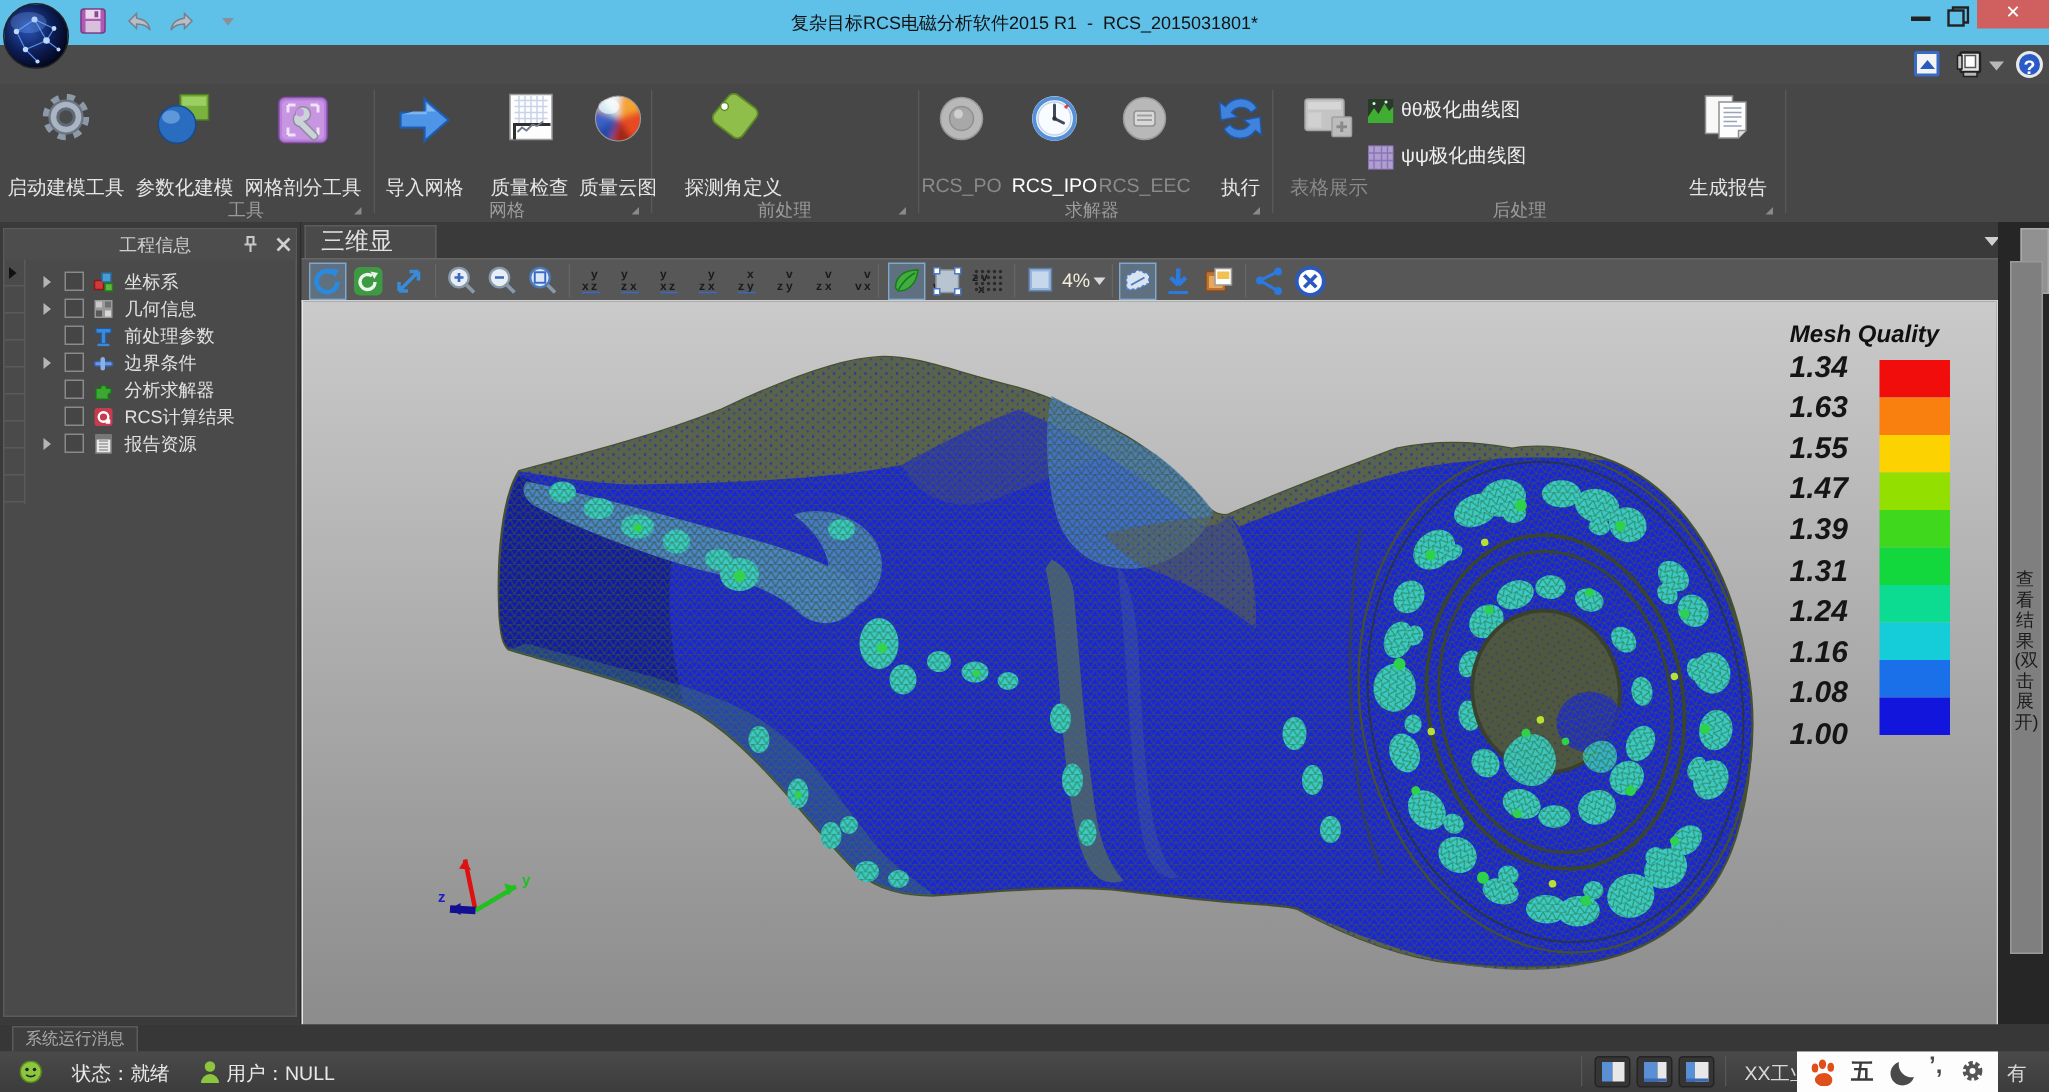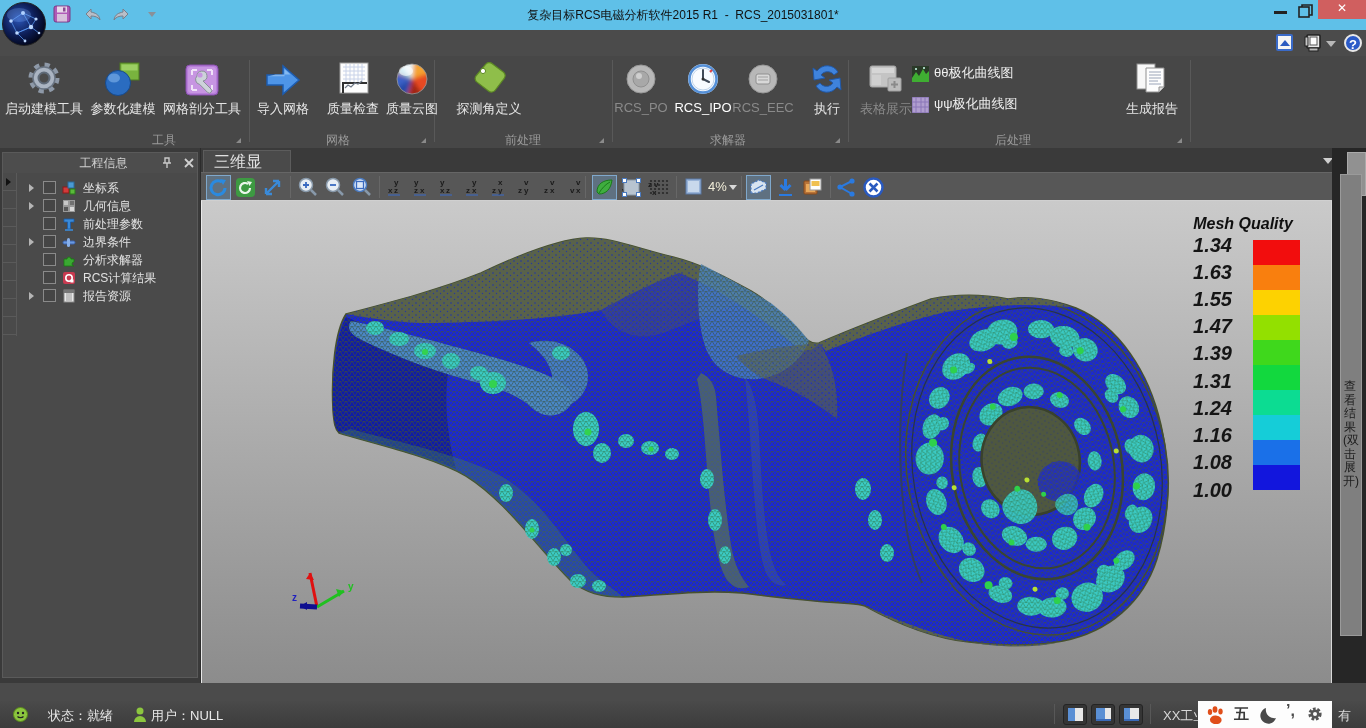--- a/index.html
+++ b/index.html
@@ -18,21 +18,21 @@
 #btn-close { left:1318px; width:48px; background:#d05f5f; color:#fff; text-align:center; line-height:17px; font-size:12px; }
 
 #menubar { left:0; top:30px; width:1366px; height:26px; background:#424242; }
 .menutab { position:absolute; top:0; height:26px; line-height:26px; font-size:13px; color:#c8c8c8; text-align:center; }
 .menutab.sel { background:#393939; color:#fff; }
 
 #ribbon { left:0; top:56px; width:1366px; height:92px; background:#474747; }
 .rsep { position:absolute; top:4px; width:1px; height:82px; background:#3c3c3c; border-right:1px solid #595959; }
 .rlabel { position:absolute; top:76px; height:14px; font-size:12px; color:#9b9b9b; text-align:center; }
 .rbtn { position:absolute; top:4px; width:72px; height:70px; text-align:center; }
-.rbtn .cap { position:absolute; top:40px; left:-8px; width:88px; font-size:13px; color:#e6e6e6; }
+.rbtn .cap { position:absolute; top:56px; left:-8px; width:88px; font-size:13px; color:#e6e6e6; }
 .rbtn.dis .cap { color:#8a8a8a; }
 .ricon { position:absolute; left:50%; top:2px; transform:translateX(-50%); width:36px; height:36px; }
 .corner { position:absolute; width:0; height:0; border-left:5px solid transparent; border-bottom:5px solid #8a8a8a; top:82px; }
 
 #leftpanel { left:0; top:148px; width:201px; height:535px; background:#3a3a3a; border-right:1px solid #2c2c2c; }
 #lp-inner { position:absolute; left:2px; top:4px; width:196px; height:526px; border:1px solid #5a5a5a; background:#4a4a4a; }
 #lp-head { position:absolute; left:0; top:0; width:100%; height:20px; background:#4d4d4d; color:#cfcfcf; font-size:12px; line-height:20px; padding-left:7px;text-align:center; }
 .tree-row { position:absolute; left:0; height:18px; width:100%; font-size:12px; color:#e2e2e2; line-height:18px; }
 .chk { position:absolute; left:40px; top:2px; width:13px; height:13px; border:1px solid #8a8a8a; background:#454545; }
 .arrow-r { position:absolute; left:26px; top:5px; width:0; height:0; border-top:4px solid transparent; border-bottom:4px solid transparent; border-left:5px solid #b5b5b5; }
@@ -789,20 +789,23 @@
     <div style="background:#1a70e8;"></div>
     <div style="background:#1216dd;"></div>
   </div>
 
   <div class="abs" id="rightstrip">
     <div id="rs-toptab"></div>
     <div id="rs-tab"></div>
     <div id="rs-text">查看结果(双击展开)</div>
   </div>
 
+  <div class="abs" id="msgbar">
+      <div id="msgtab">系统运行消息</div>
+    </div>
   <div class="abs" id="statusbar">
     <svg style="position:absolute;left:13px;top:6px;" width="15" height="15">
         <circle cx="7.5" cy="7.5" r="7" fill="#8cc63f" stroke="#5a8a1a"></circle>
         <circle cx="5" cy="6" r="1.2" fill="#222"></circle>
         <circle cx="10" cy="6" r="1.2" fill="#222"></circle>
         <path d="M4.5 9.5 a3.5 2.5 0 0 0 6 0" stroke="#222" stroke-width="1.2" fill="none"></path>
       </svg>
     <span style="position:absolute;left:34px;top:6px;margin-left:14px;">状态：就绪</span>
     <svg style="position:absolute;left:133px;top:6px;" width="14" height="15">
         <circle cx="7" cy="4" r="3.5" fill="#8cc63f"></circle>

